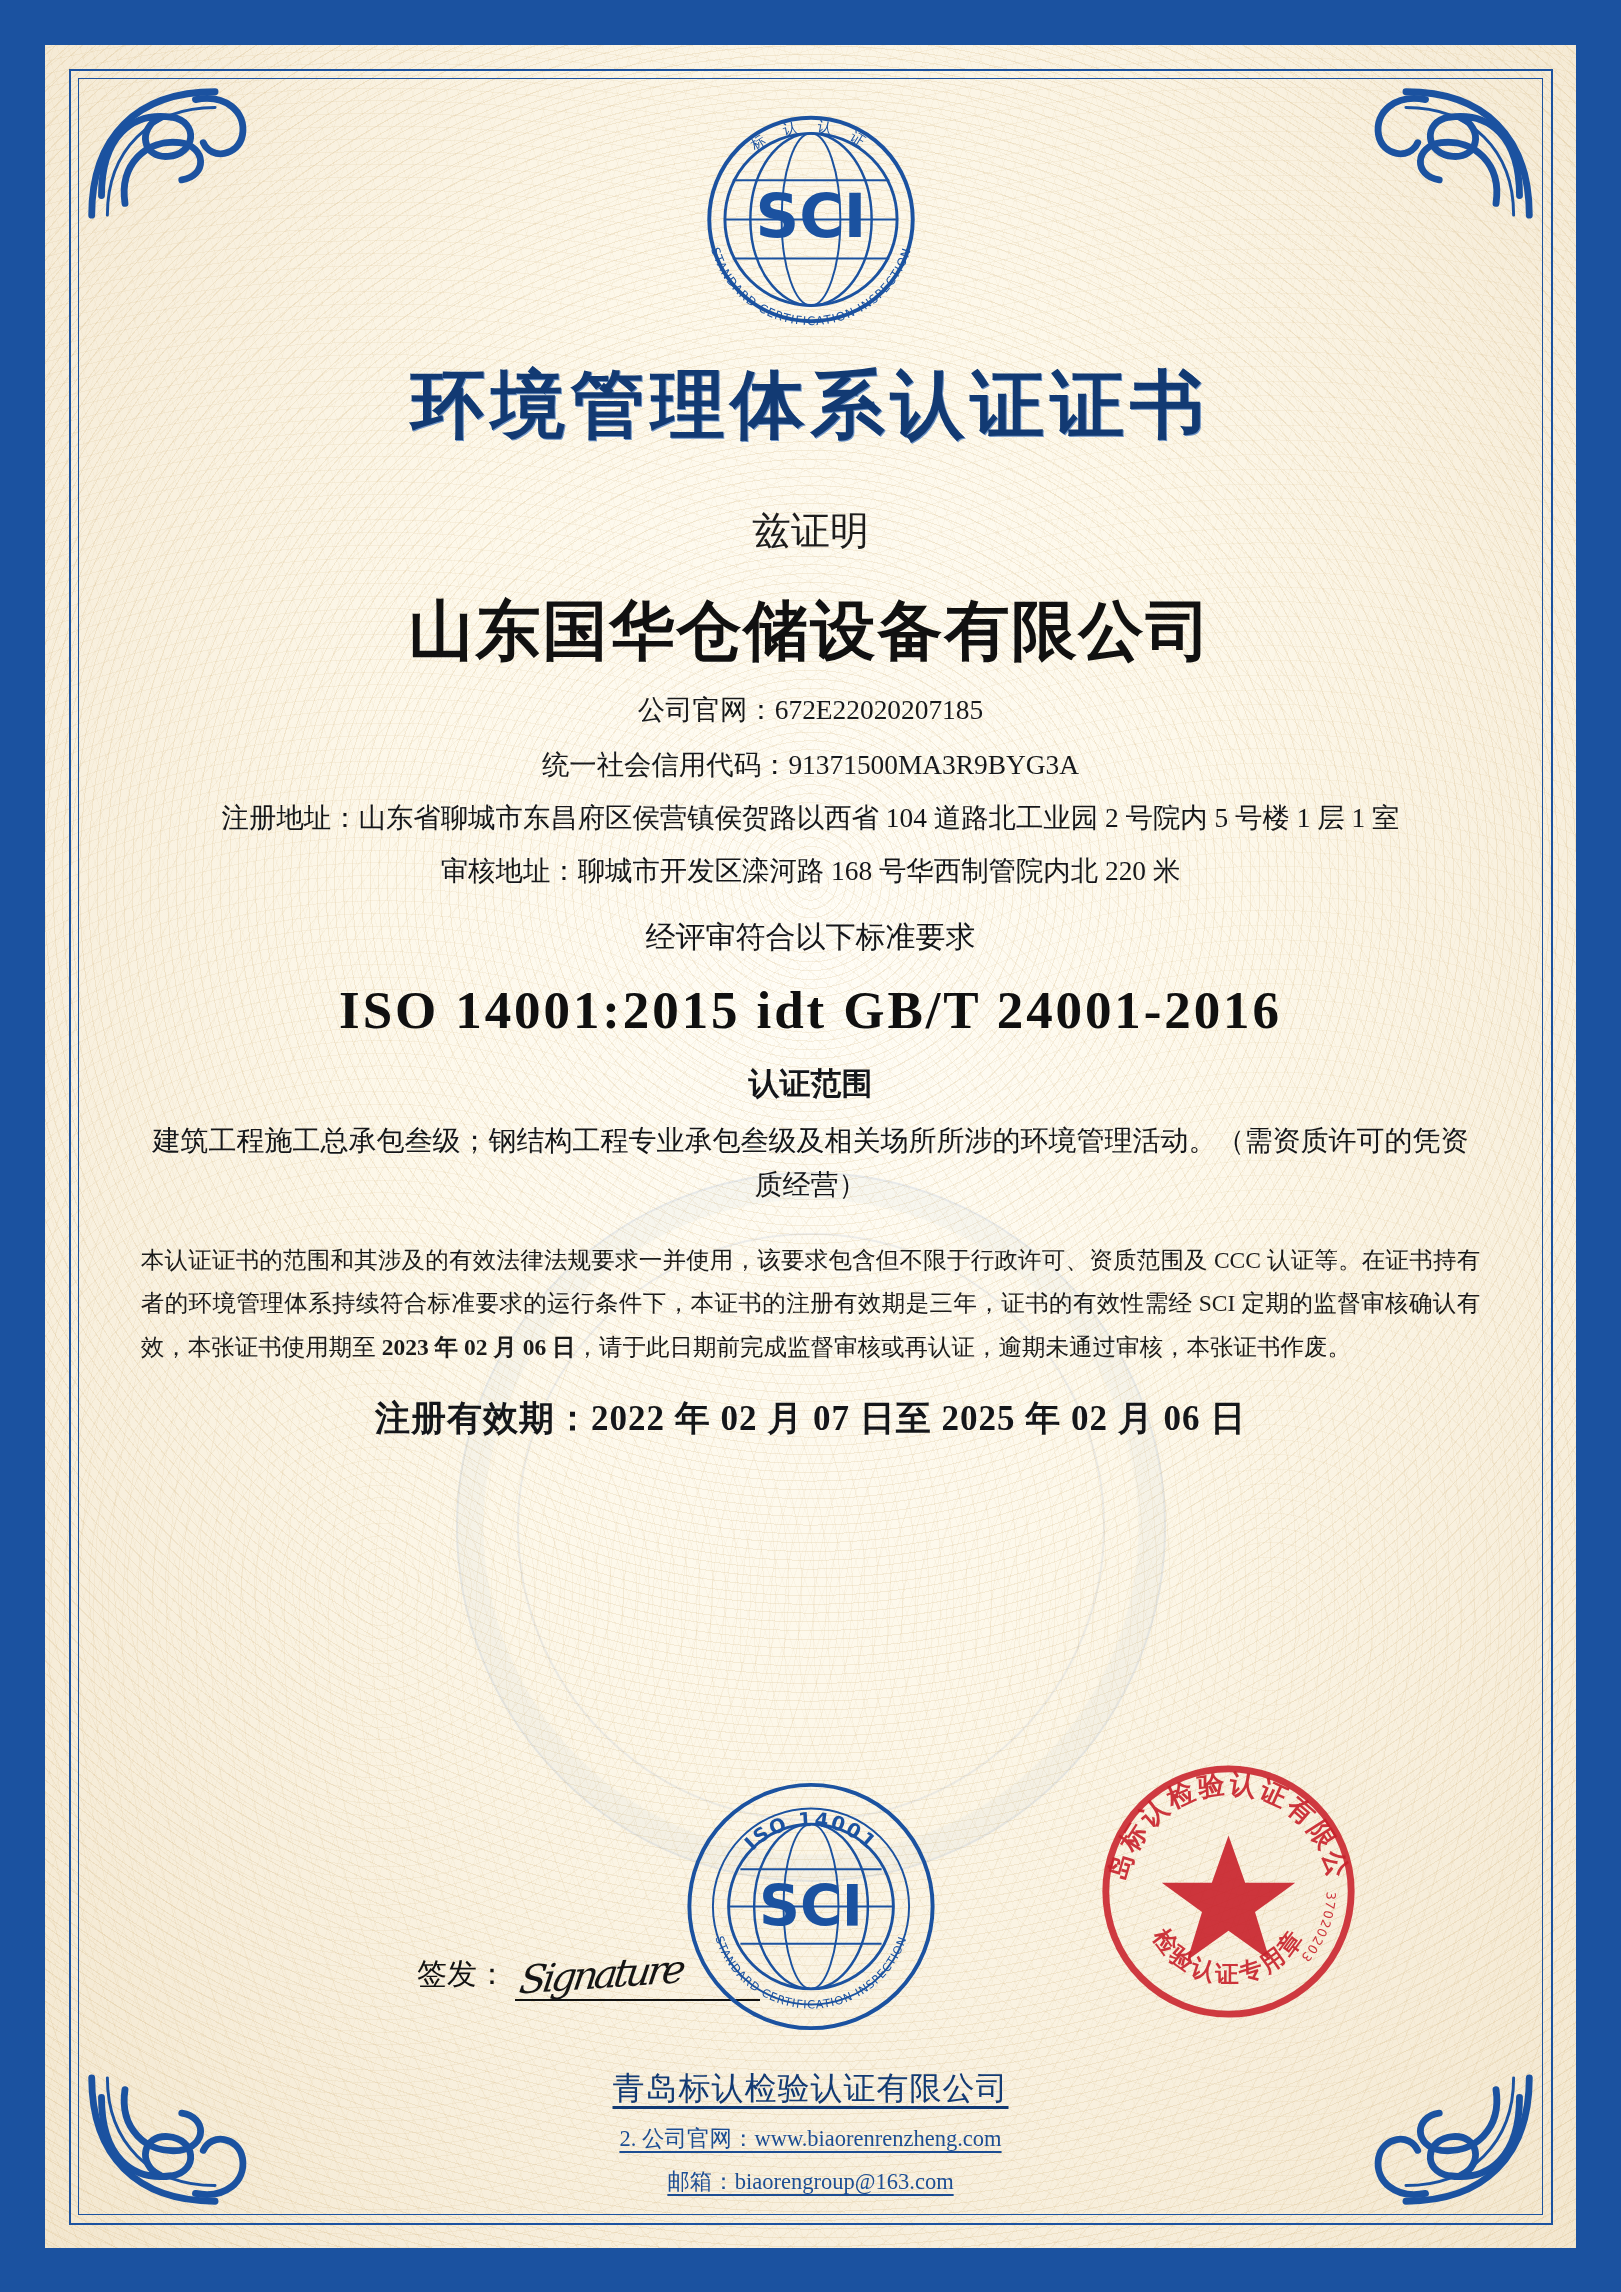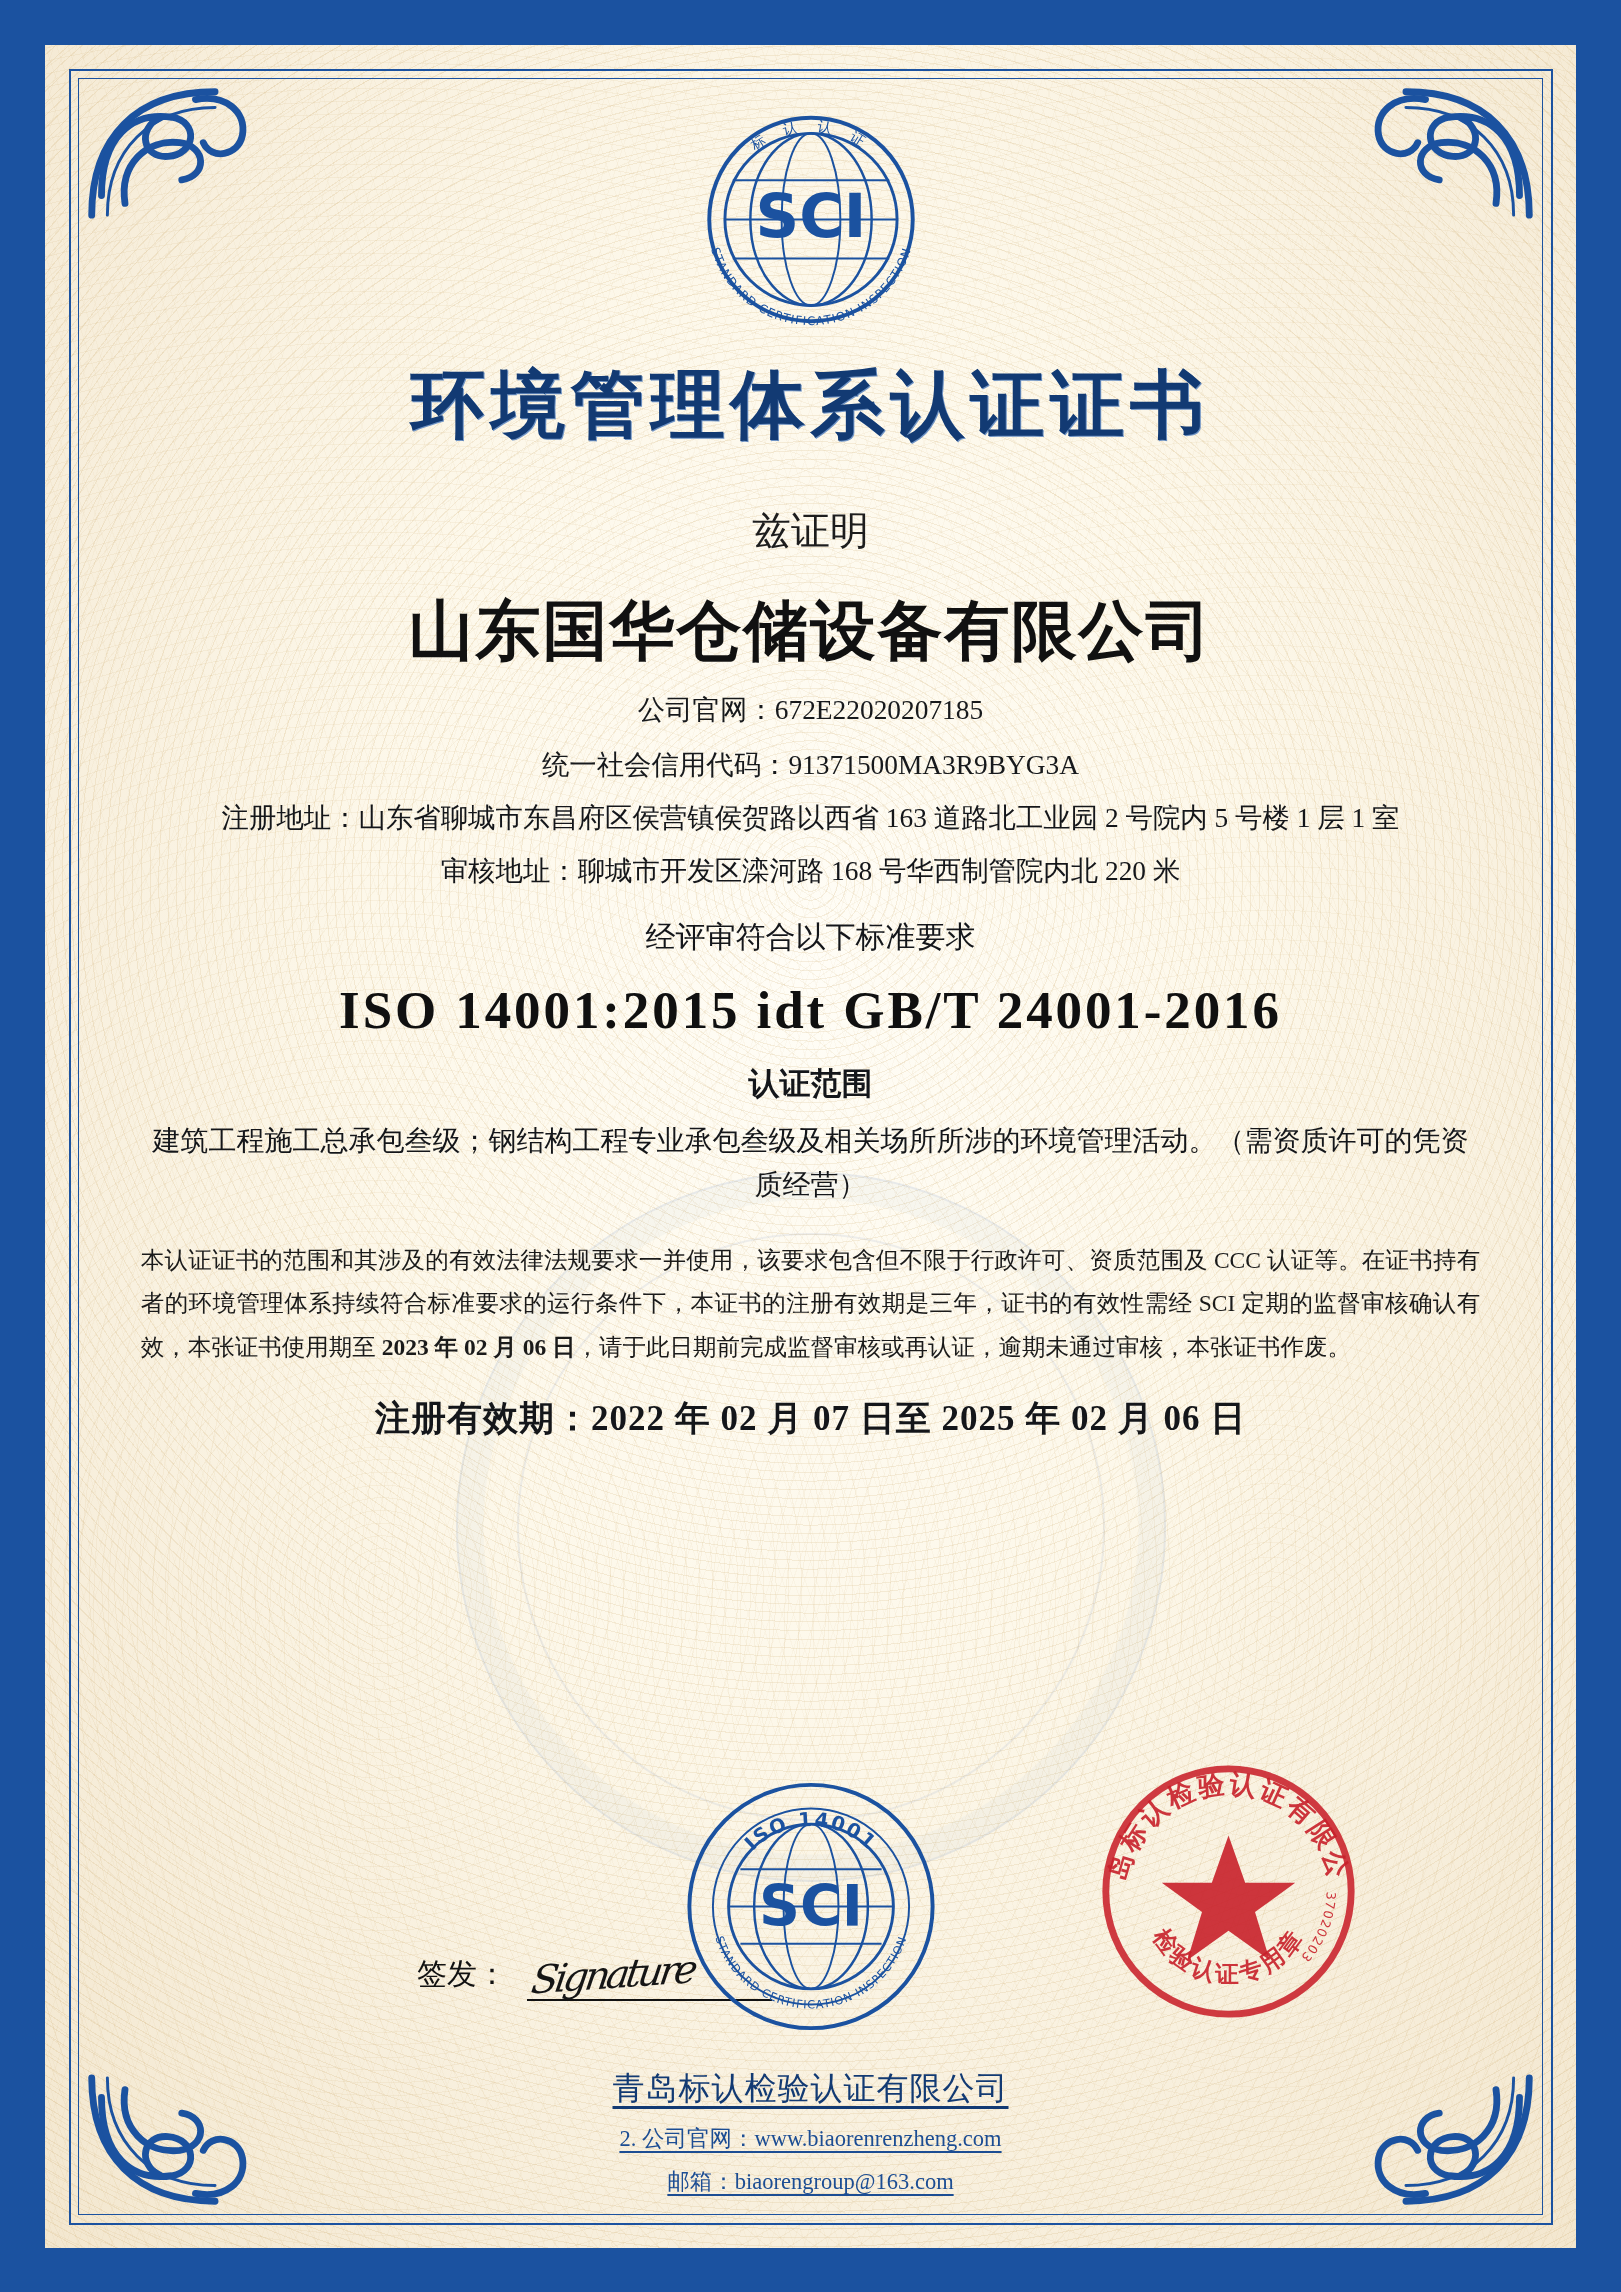--- a/index.html
+++ b/index.html
@@ -200,21 +200,21 @@
     right: 88px;
     top: 1666px;
     height: 323px;
   }
   .sign-block {
     position: absolute;
     left: 284px;
     bottom: 33px;
     display: flex;
     align-items: flex-end;
-    gap: 20px;
+    gap: 8px;
   }
   .sign-label {
     font-size: 30px;
     color: #121212;
     padding-bottom: 5.9px;
   }
   .sign-line {
     width: 245px;
     border-bottom: 2px solid #111;
     height: 61px;
@@ -351,21 +351,21 @@
           </text>
         </svg>
       </div>
 
       <div class="cert-title">环境管理体系认证证书</div>
       <div class="hereby">兹证明</div>
       <div class="company">山东国华仓储设备有限公司</div>
 
       <div class="meta-line">公司官网：672E22020207185</div>
       <div class="meta-line">统一社会信用代码：91371500MA3R9BYG3A</div>
-      <div class="addr-line">注册地址：山东省聊城市东昌府区侯营镇侯贺路以西省 163 道路北工业园 2 号院内 5 号楼 1 层 1 室</div>
+      <div class="addr-line">注册地址：山东省聊城市东昌府区侯营镇侯贺路以西省 104 道路北工业园 2 号院内 5 号楼 1 层 1 室</div>
       <div class="addr-line">审核地址：聊城市开发区滦河路 168 号华西制管院内北 220 米</div>
 
       <div class="conform">经评审符合以下标准要求</div>
       <div class="standard">ISO 14001:2015 idt GB/T 24001-2016</div>
 
       <div class="scope-title">认证范围</div>
       <div class="scope-body">建筑工程施工总承包叁级；钢结构工程专业承包叁级及相关场所所涉的环境管理活动。（需资质许可的凭资质经营）</div>
 
       <div class="legal">
         <span>本认证证书的范围和其涉及的有效法律法规要求一并使用，该要求包含但不限于行政许可、资质范围及 CCC 认证等。在证书持有者的环境管理体系持续符合标准要求的运行条件下，本证书的注册有效期是三年，证书的有效性需经 SCI 定期的监督审核确认有效，本张证书使用期至 </span><b>2023 年 02 月 06 日</b><span>，请于此日期前完成监督审核或再认证，逾期未通过审核，本张证书作废。</span>

